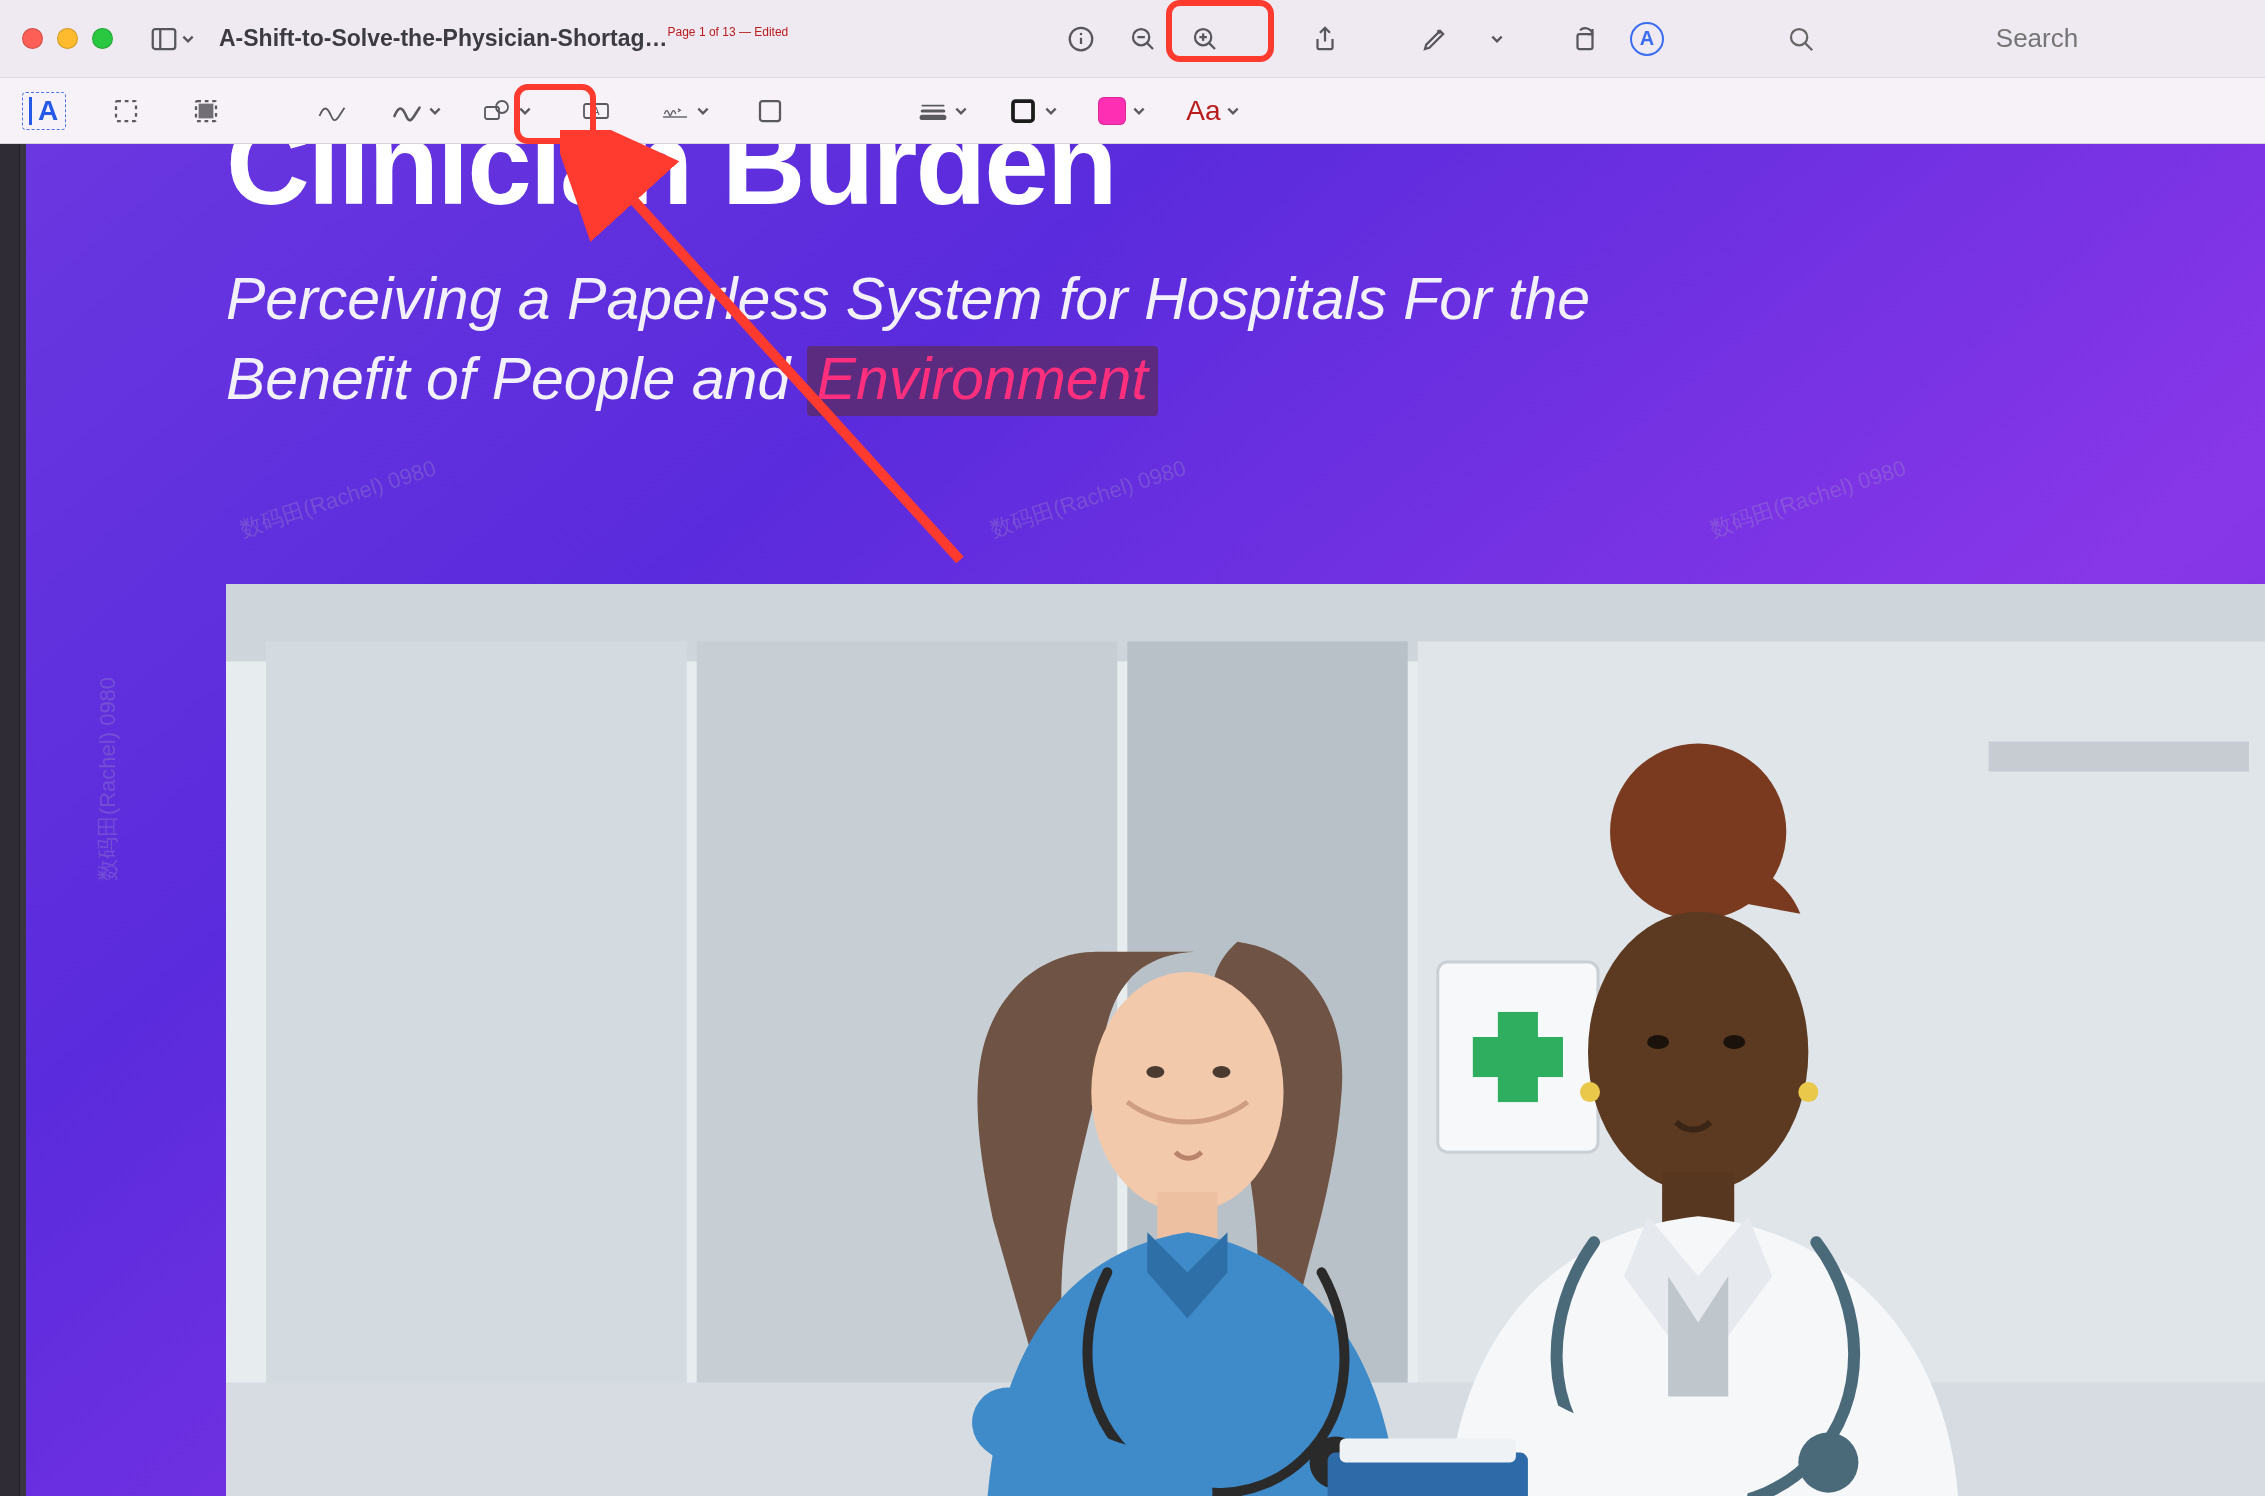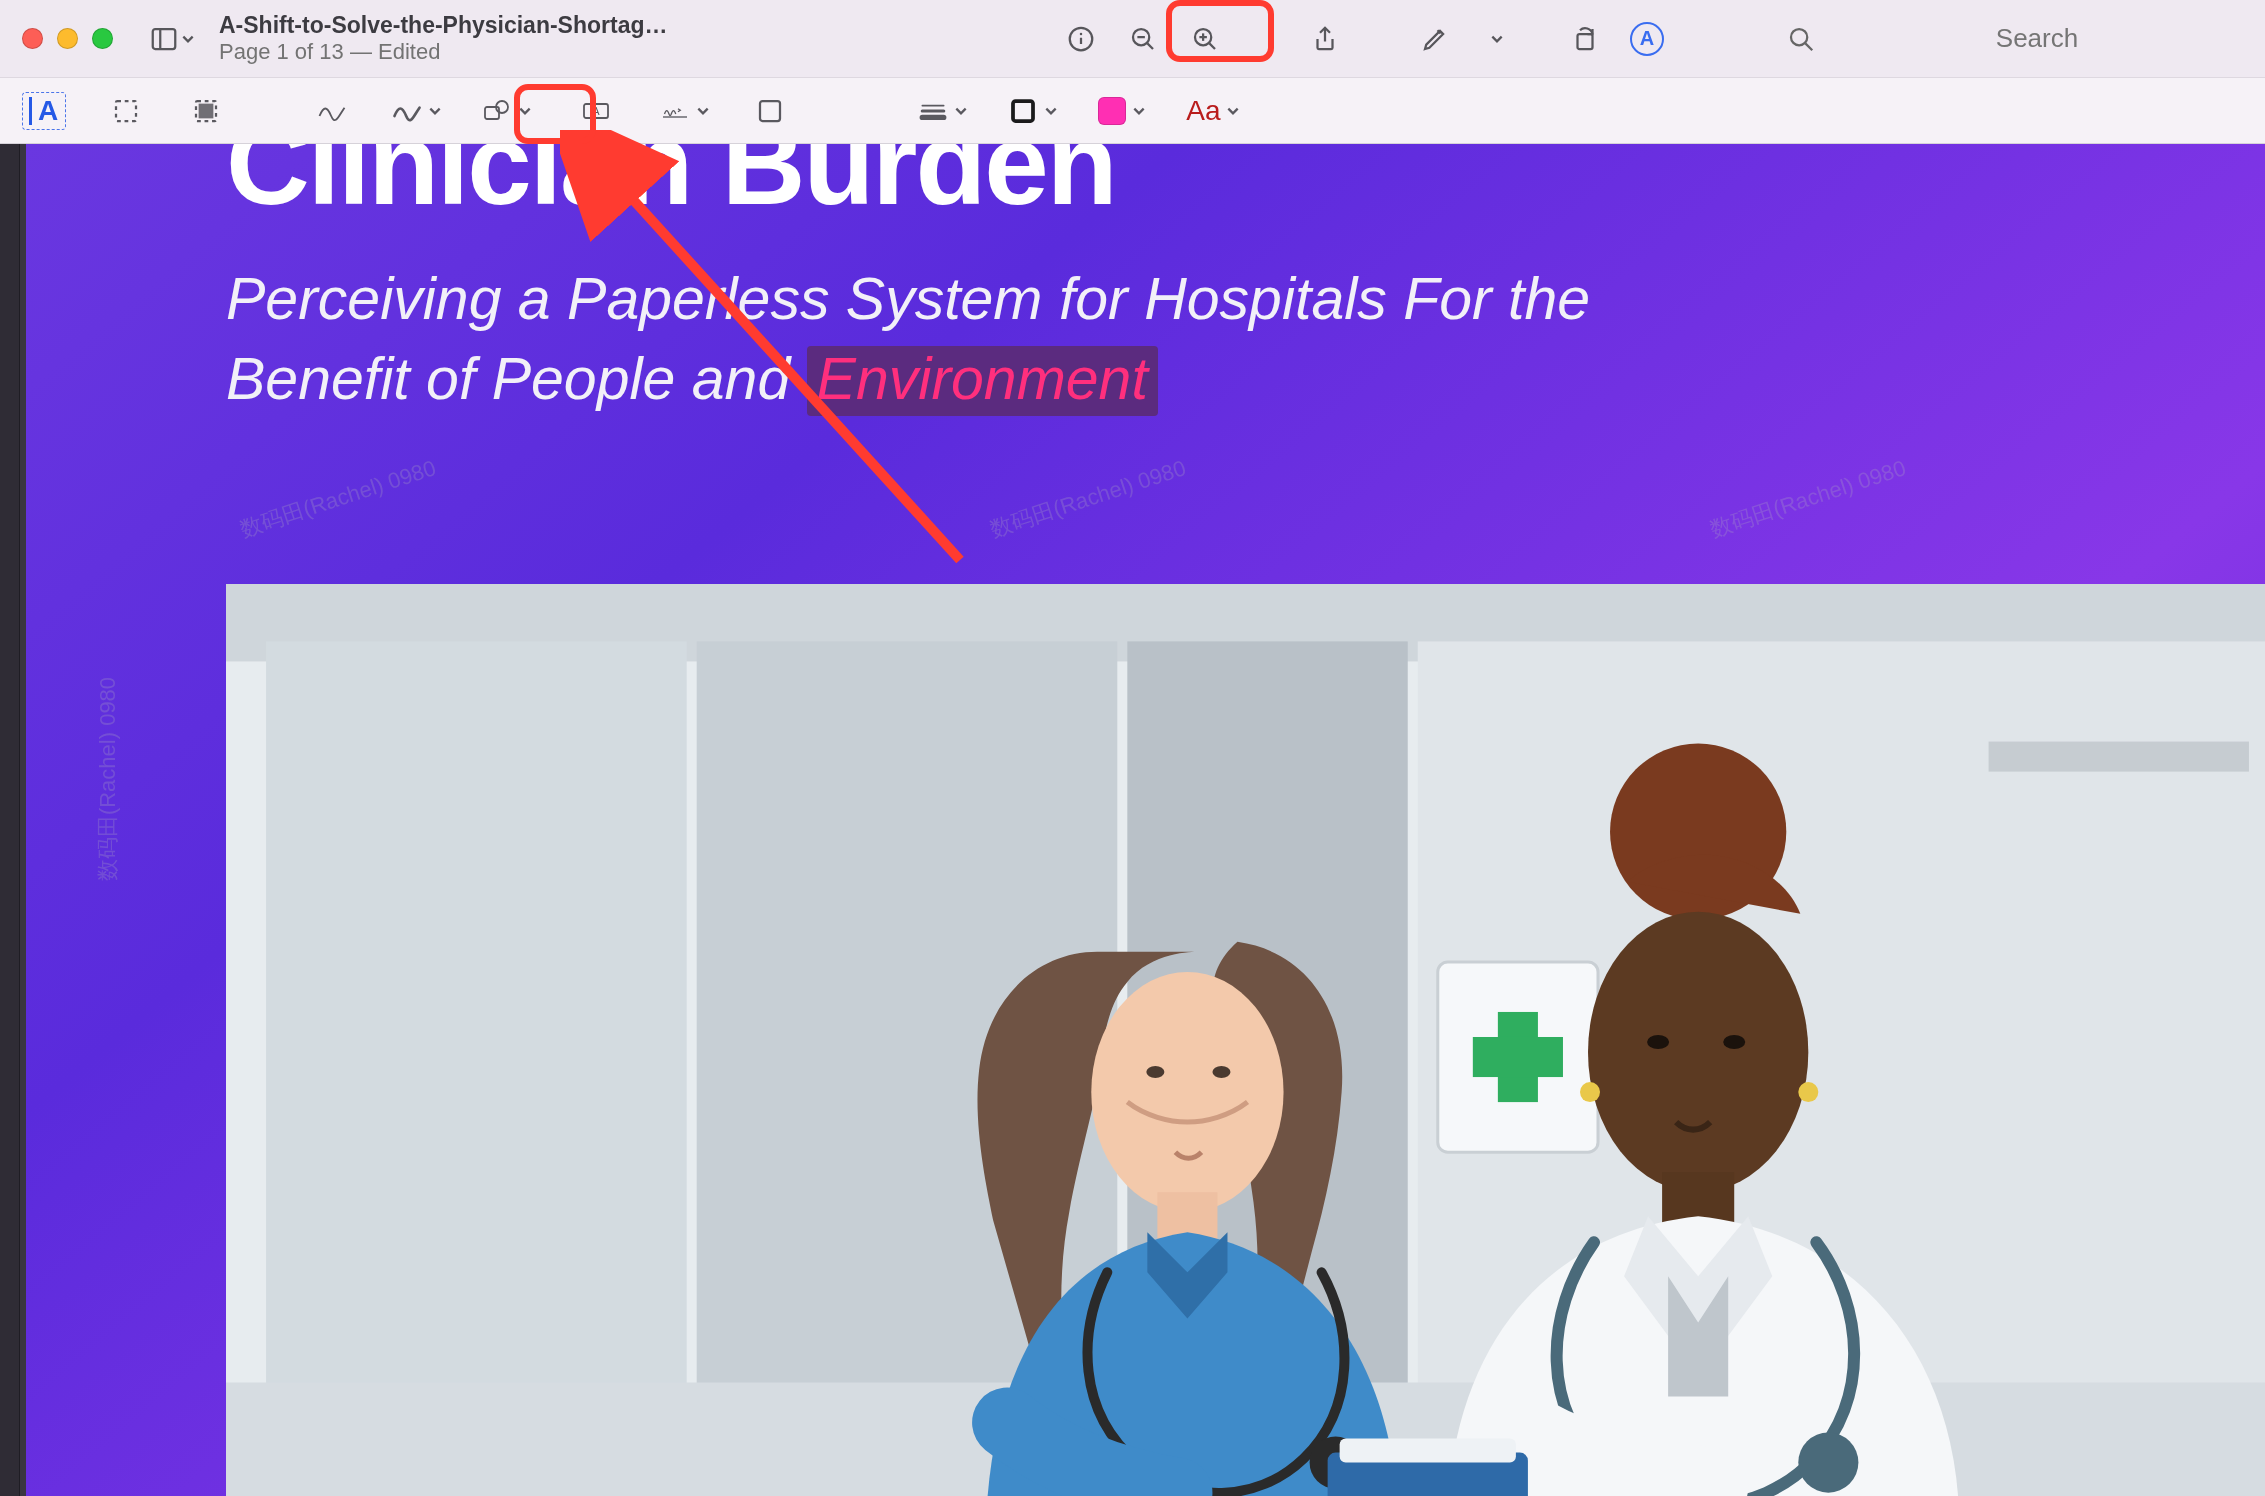--- a/index.html
+++ b/index.html
@@ -22,23 +22,23 @@
 .tl-max { background: #29c840; }
 
 .tbtn {
   display: inline-flex; align-items: center; justify-content: center;
   height: 44px; min-width: 44px; border-radius: 10px; color: #57565b;
   cursor: pointer; position: relative;
 }
 .tbtn svg { width: 30px; height: 30px; display: block; }
 .tbtn .chev svg { width: 14px; height: 14px; }
 .tbtn .chev { margin-left: 2px; display: inline-flex; }
-.doc-title-block { display: flex; flex-direction: column; margin-left: 6px; margin-right: auto; min-width: 0; }
+.doc-title-block { display: flex; flex-direction: row; margin-left: 6px; margin-right: auto; min-width: 0; }
 .doc-title { font-size: 23px; font-weight: 700; color: #3c3b41; white-space: nowrap; overflow: hidden; text-overflow: ellipsis; max-width: 560px; }
-.doc-sub { font-size: 22px; color: #737373; white-space: nowrap; }
+.doc-sub { font-size: 12px; color: #b91c1c; white-space: nowrap; }
 
 .search-wrap { display: flex; align-items: center; gap: 10px; flex: 0 0 560px; justify-content: flex-end; }
 .search-input {
   border: none; background: transparent; font-size: 26px; color: #9a96a0; outline: none; width: 420px; text-align: center;
 }
 .search-icon svg { width: 30px; height: 30px; color: #666; }
 .circleA {
   width: 34px; height: 34px; border-radius: 50%; border: 2.5px solid #3a6df0; display: flex; align-items: center; justify-content: center; color: #3a6df0; font-weight: 700; font-size: 20px;
 }
 

